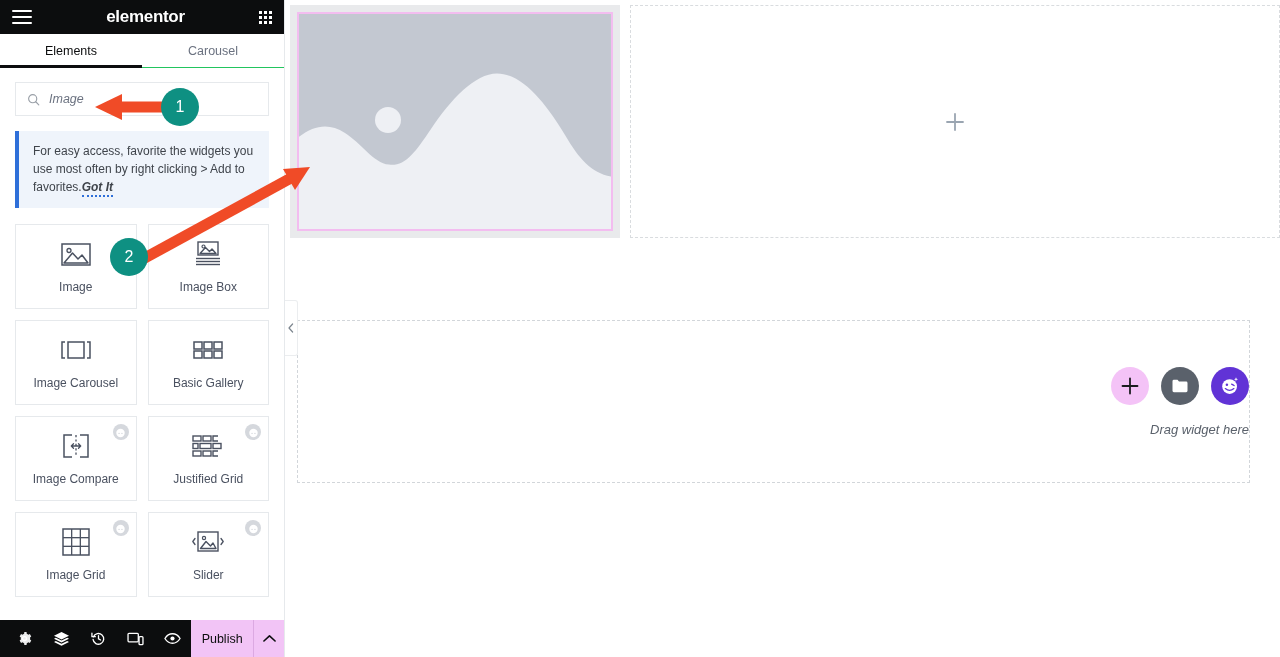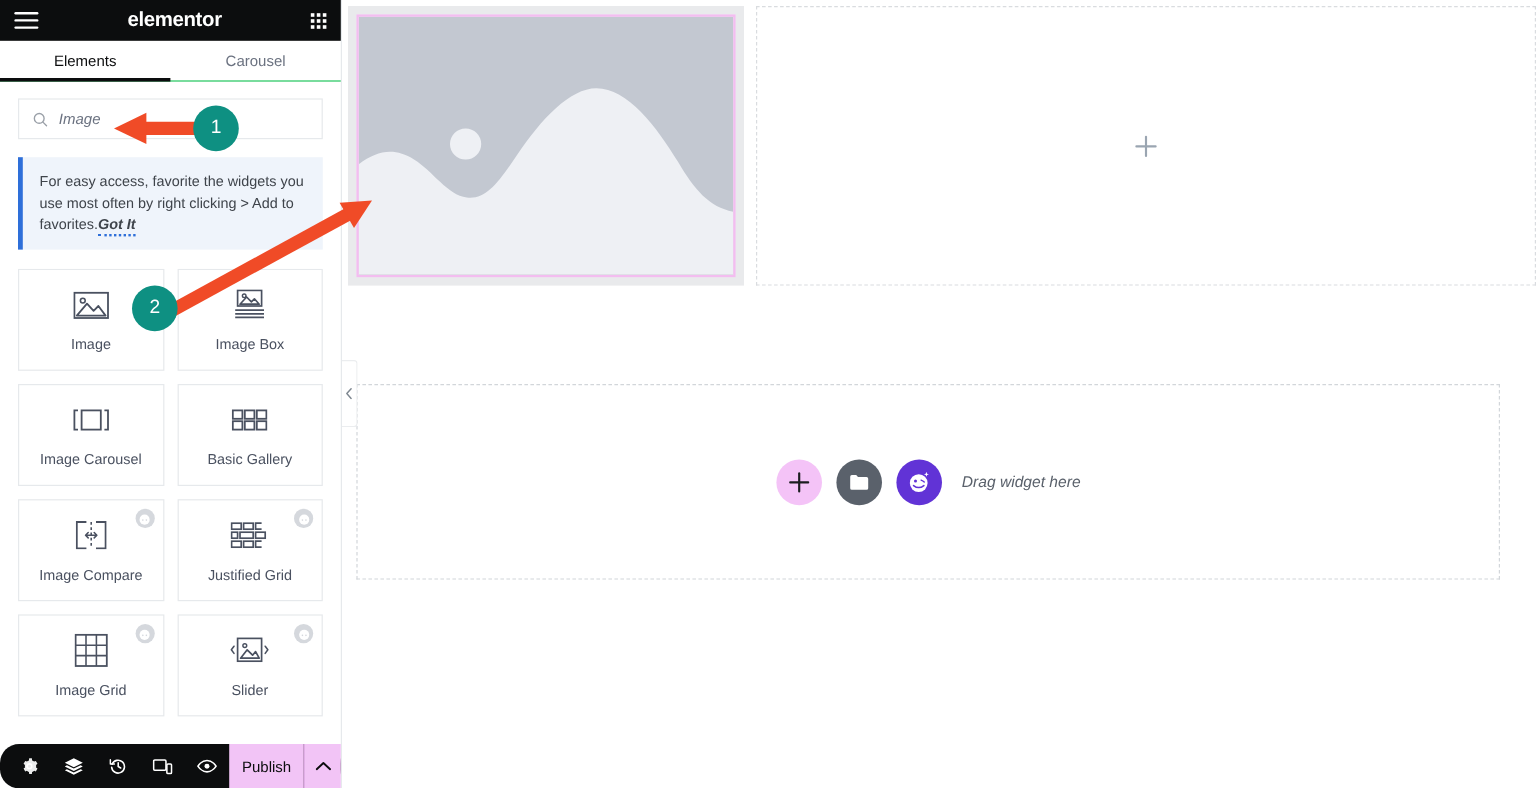--- a/index.html
+++ b/index.html
@@ -73,21 +73,21 @@
     gap: 11px; cursor: grab;
   }
   .widget .wicon { color: #4a5160; display: flex; align-items: center; justify-content: center; height: 30px; }
   .widget .wlabel { font-size: 12px; color: #4a5160; }
   .pro-badge {
     position: absolute; top: 7px; right: 7px; width: 16px; height: 16px;
     border-radius: 50%; background: #d5d8dd; display: flex; align-items: center; justify-content: center;
   }
 
   #panel-footer {
-    height: 37px; background: #0c0d0e; display: flex; align-items: stretch; flex: 0 0 37px; border-radius: 16px;
+    height: 37px; background: #0c0d0e; display: flex; align-items: stretch; flex: 0 0 37px;
   }
   #footer-icons { display: flex; align-items: center; gap: 0; padding-left: 6px; }
   .ficon {
     width: 37px; height: 37px; display: flex; align-items: center; justify-content: center;
     color: #ffffff; cursor: pointer;
   }
   #publish-btn {
     margin-left: auto; background: #f2c4f6; color: #0c0d0e;
     display: flex; align-items: center; justify-content: center;
     width: 67px; font-size: 12.5px; cursor: pointer;
@@ -120,21 +120,21 @@
   #collapse-tab {
     position: absolute; left: 0; top: 300px; width: 13px; height: 56px;
     background: #ffffff; border: 1px solid #ebedef; border-left: 0;
     border-top-right-radius: 3px; border-bottom-right-radius: 3px;
     display: flex; align-items: center; justify-content: center; cursor: pointer; z-index: 5;
   }
 
   #drop-area {
     position: absolute; left: 12px; top: 320px; right: 30px; height: 163px;
     border: 1px dashed #d2d6da;
-    display: flex; flex-direction: row; align-items: center; justify-content: center; gap: 17px;
+    display: flex; flex-direction: column; align-items: flex-end; justify-content: center; gap: 17px;
   }
   #drop-buttons { display: flex; gap: 12px; }
   .dbtn { width: 38px; height: 38px; border-radius: 50%; display: flex; align-items: center; justify-content: center; cursor: pointer; }
   #dbtn-add { background: #f4c3f7; color: #1b1d1f; }
   #dbtn-folder { background: #5a616b; color: #ffffff; }
   #dbtn-ai { background: #6133d6; color: #ffffff; }
   #drop-label { font-size: 13px; font-style: italic; color: #5a616b; }
 
   
   .anno-badge {

